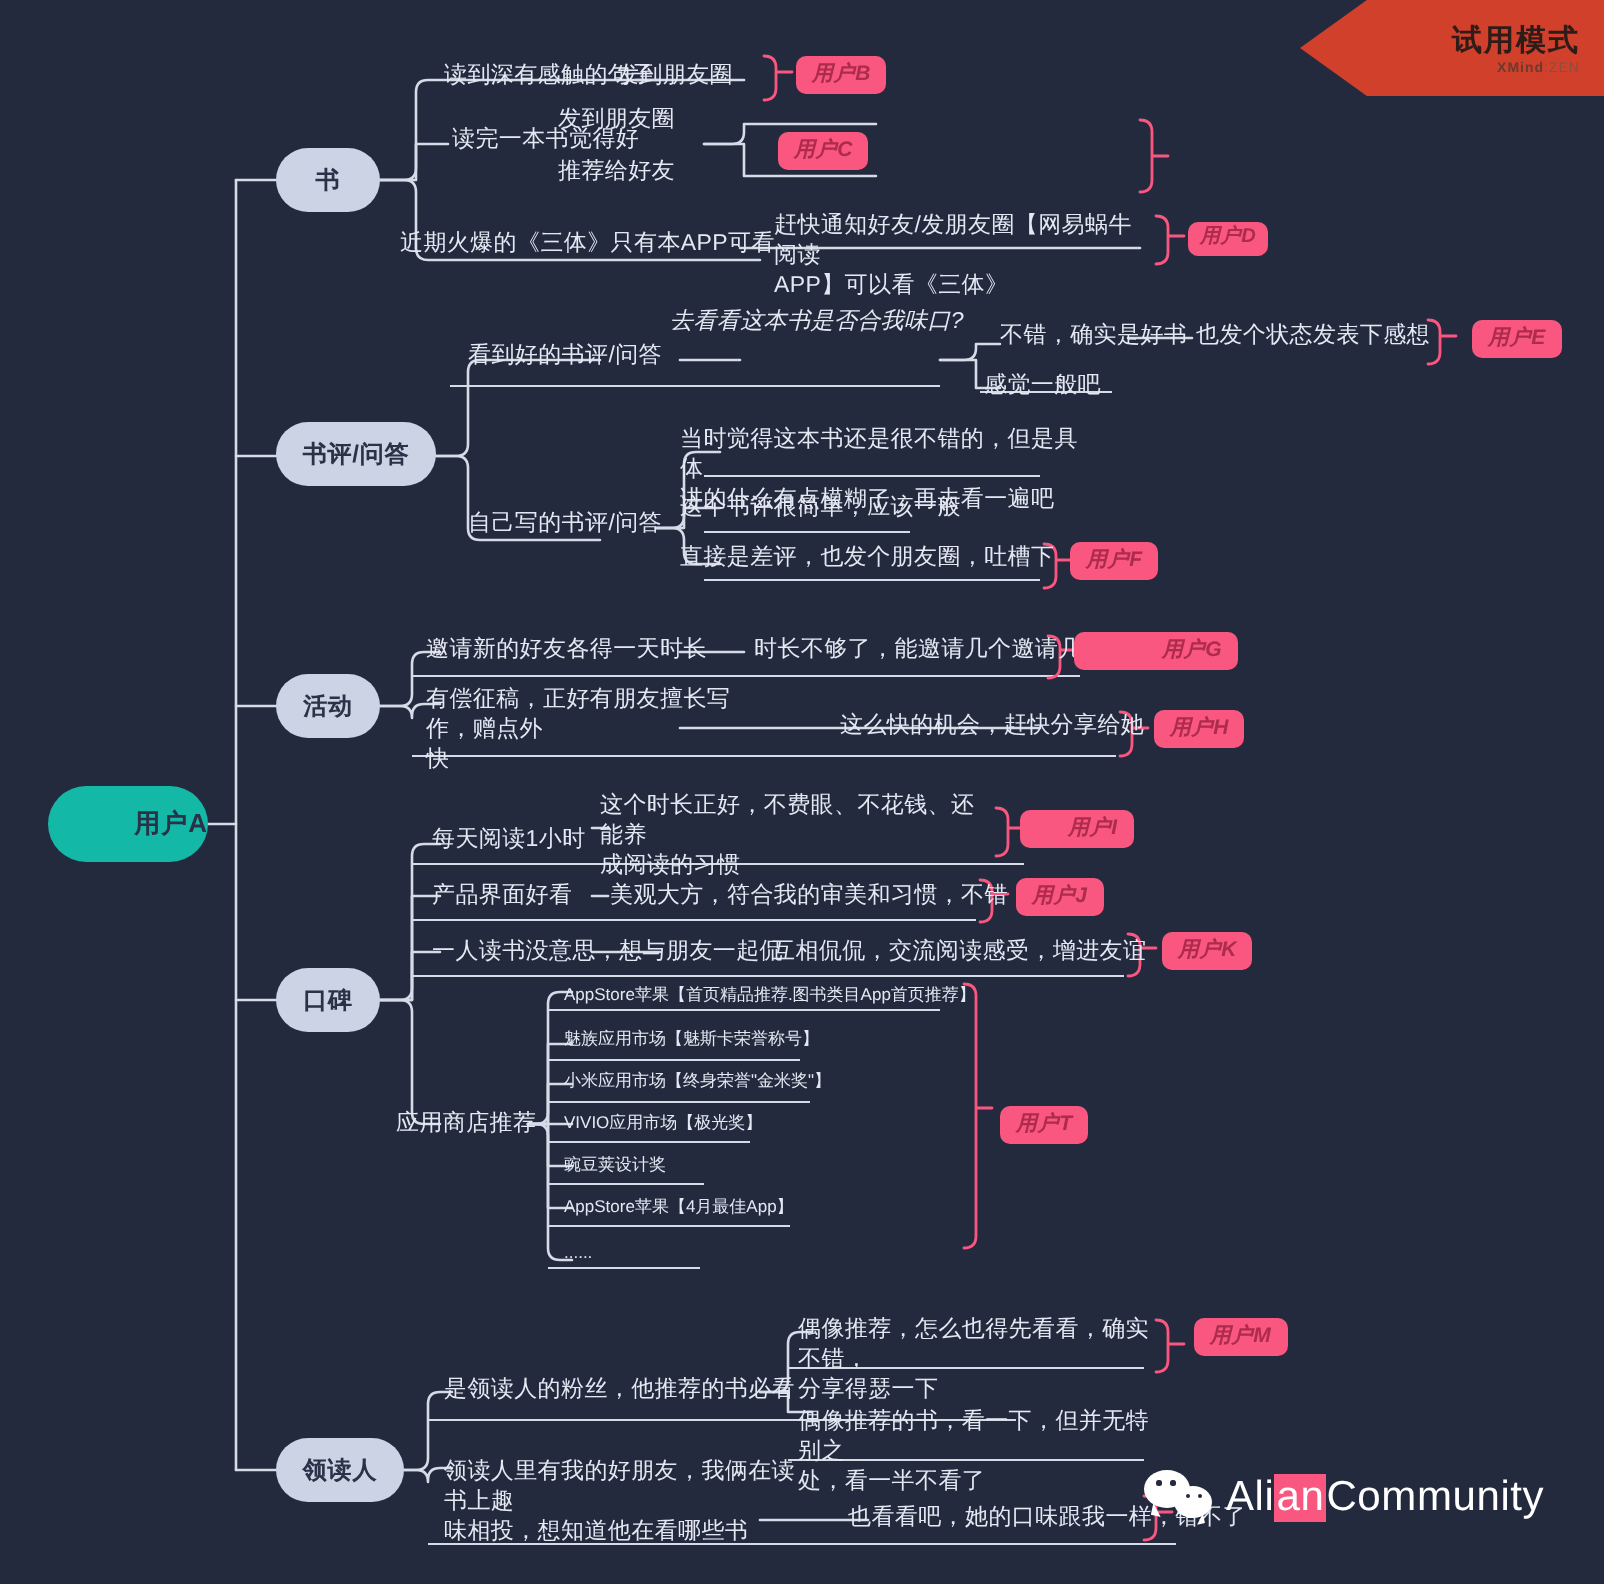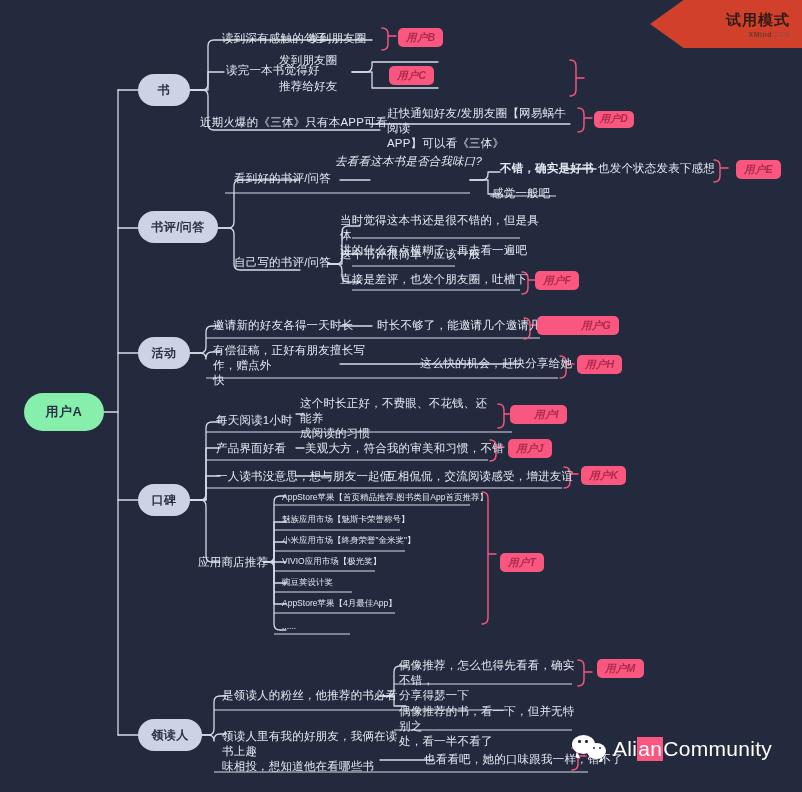--- a/index.html
+++ b/index.html
@@ -11,23 +11,23 @@
     position:relative;
     color:#e8eaf2;
   }
   #canvas{position:absolute;left:0;top:0;width:802px;height:792px;}
   svg.wires{position:absolute;left:0;top:0;width:802px;height:792px;pointer-events:none;}
 
   
   .node{position:absolute;box-sizing:border-box;}
 
   .root{
-    background:#86efac;color:#2b3147;
+    background:#14b8a6;color:#2b3147;
     border-radius:22px;
-    display:flex;align-items:center;justify-content:center;
+    display:flex;align-items:center;justify-content:flex-end;
     font-size:13px;font-weight:bold;letter-spacing:.5px;
   }
   .branch{
     background:#ccd3e4;color:#2b3147;
     border-radius:16px;
     display:flex;align-items:center;justify-content:center;
     font-size:12px;font-weight:bold;letter-spacing:.4px;
   }
   .leaf{
     color:#e4e8f3;
@@ -261,21 +261,21 @@
   <div class="node leaf" style="left:200px;top:115px;">近期火爆的《三体》只有本APP可看</div>
   <div class="node leaf" style="left:387px;top:106px;width:188px;">赶快通知好友/发朋友圈【网易蜗牛阅读
 APP】可以看《三体》</div>
 
   <div class="badge" style="left:398px;top:28px;">用户B</div>
   <div class="badge" style="left:389px;top:66px;">用户C</div>
   <div class="badge sm" style="left:594px;top:111px;">用户D</div>
 
   <div class="node leaf" style="left:234px;top:171px;">看到好的书评/问答</div>
   <div class="node leaf" style="left:335px;top:154px;font-style:italic;">去看看这本书是否合我味口?</div>
-  <div class="node leaf" style="left:500px;top:161px;font-weight:bold;">不错，确实是好书</div>
+  <div class="node leaf" style="left:500px;top:161px;">不错，确实是好书</div>
   <div class="node leaf" style="left:598px;top:161px;">也发个状态发表下感想</div>
   <div class="node leaf" style="left:492px;top:186px;">感觉一般吧</div>
   <div class="node leaf" style="left:340px;top:213px;width:200px;">当时觉得这本书还是很不错的，但是具体
 讲的什么有点模糊了，再去看一遍吧</div>
   <div class="node leaf" style="left:234px;top:255px;">自己写的书评/问答</div>
   <div class="node leaf" style="left:340px;top:247px;">这个书评很简单，应该一般</div>
   <div class="node leaf" style="left:340px;top:272px;">直接是差评，也发个朋友圈，吐槽下</div>
 
   <div class="badge" style="left:736px;top:160px;">用户E</div>
   <div class="badge" style="left:535px;top:271px;">用户F</div>

